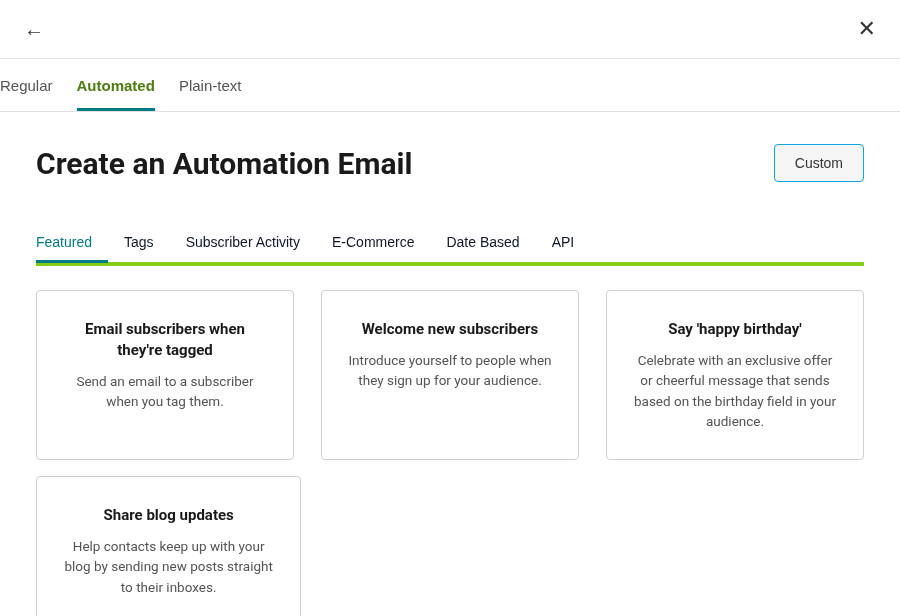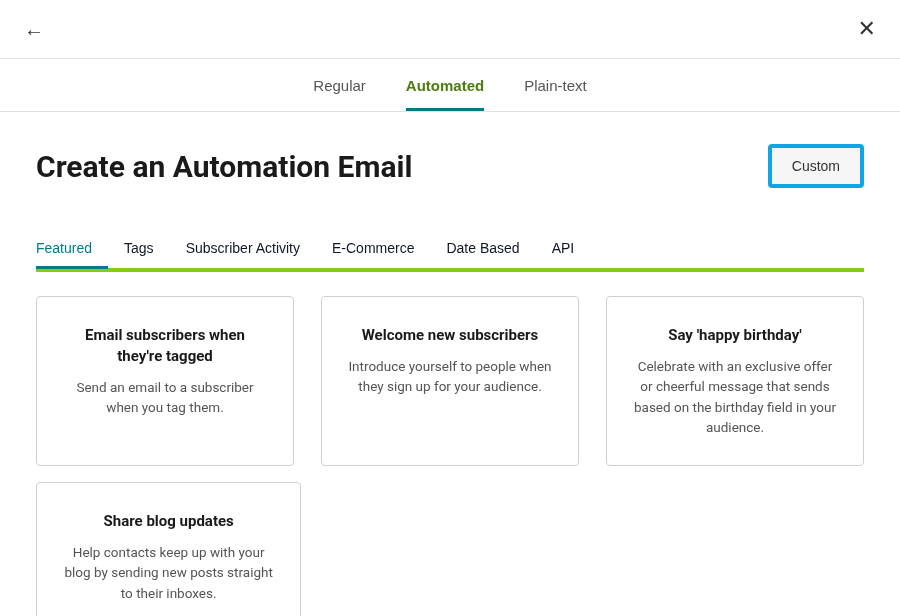--- a/index.html
+++ b/index.html
@@ -35,22 +35,22 @@
       cursor: pointer;
       font-size: 22px;
       color: #333;
       line-height: 1;
       padding: 0;
     }
 
     
     .type-tabs {
       display: flex;
-      justify-content: center;
-      gap: 40px;
+      justify-content: flex-start;
+      gap: 24px;
       padding: 18px 0 0;
     }
     .type-tab {
       background: none;
       border: none;
       cursor: pointer;
       font-size: 15px;
       color: #555;
       padding-bottom: 14px;
       border-bottom: 3px solid transparent;
@@ -80,21 +80,21 @@
       justify-content: space-between;
       margin-bottom: 44px;
     }
     .page-title {
       font-size: 30px;
       font-weight: 700;
       color: #1a1a1a;
     }
     .custom-btn {
       background: #f5f5f5;
-      border: 4px solid #0ea5e9;
+      border: 1px solid #0ea5e9;
       border-radius: 4px;
       padding: 10px 20px;
       font-size: 14px;
       font-weight: 500;
       color: #333;
       cursor: pointer;
     }
 
     
     .cat-tabs {

